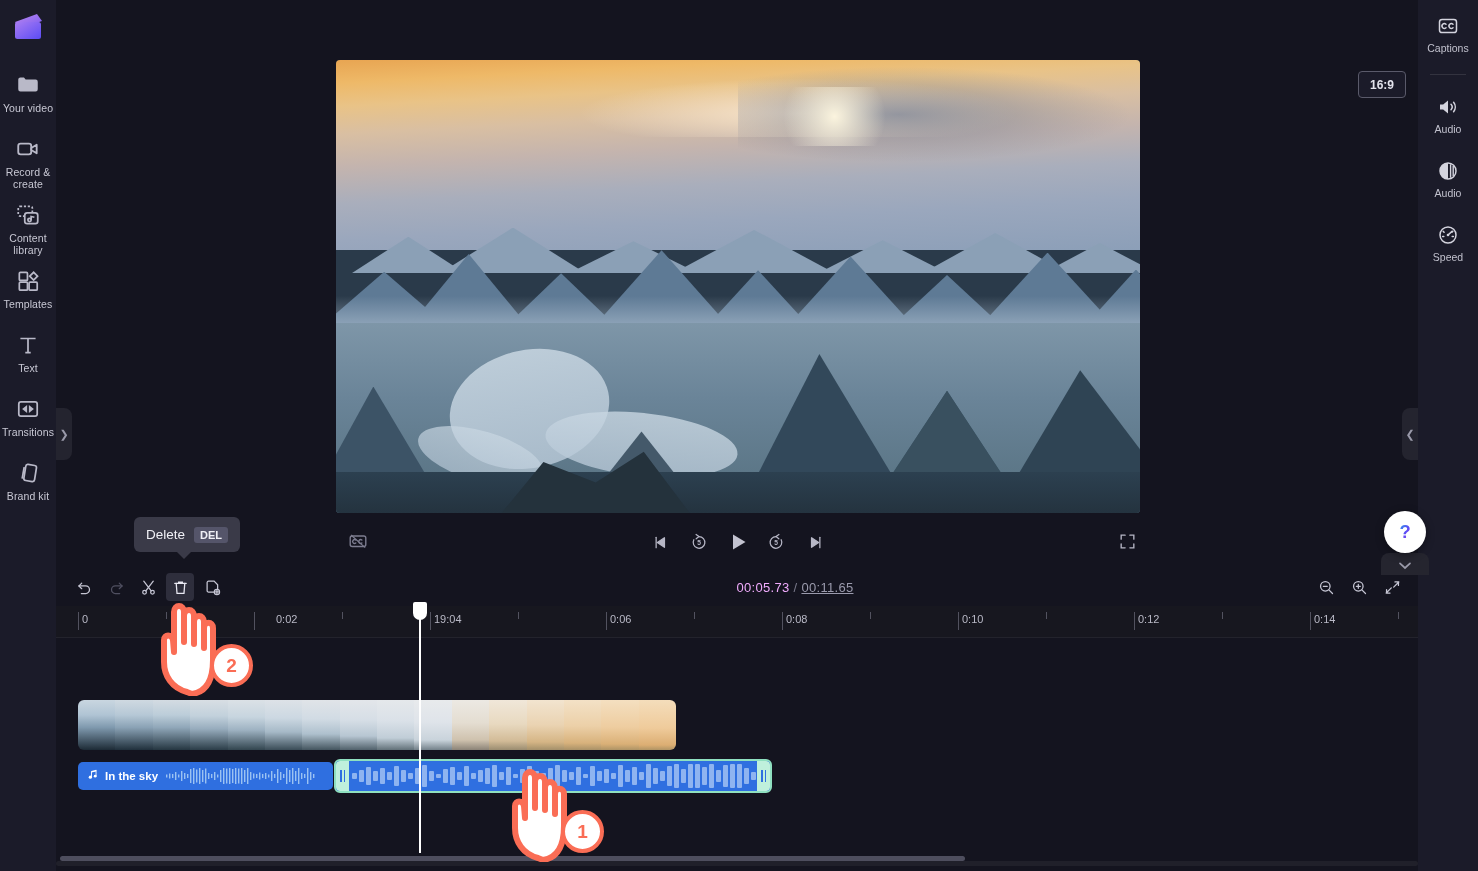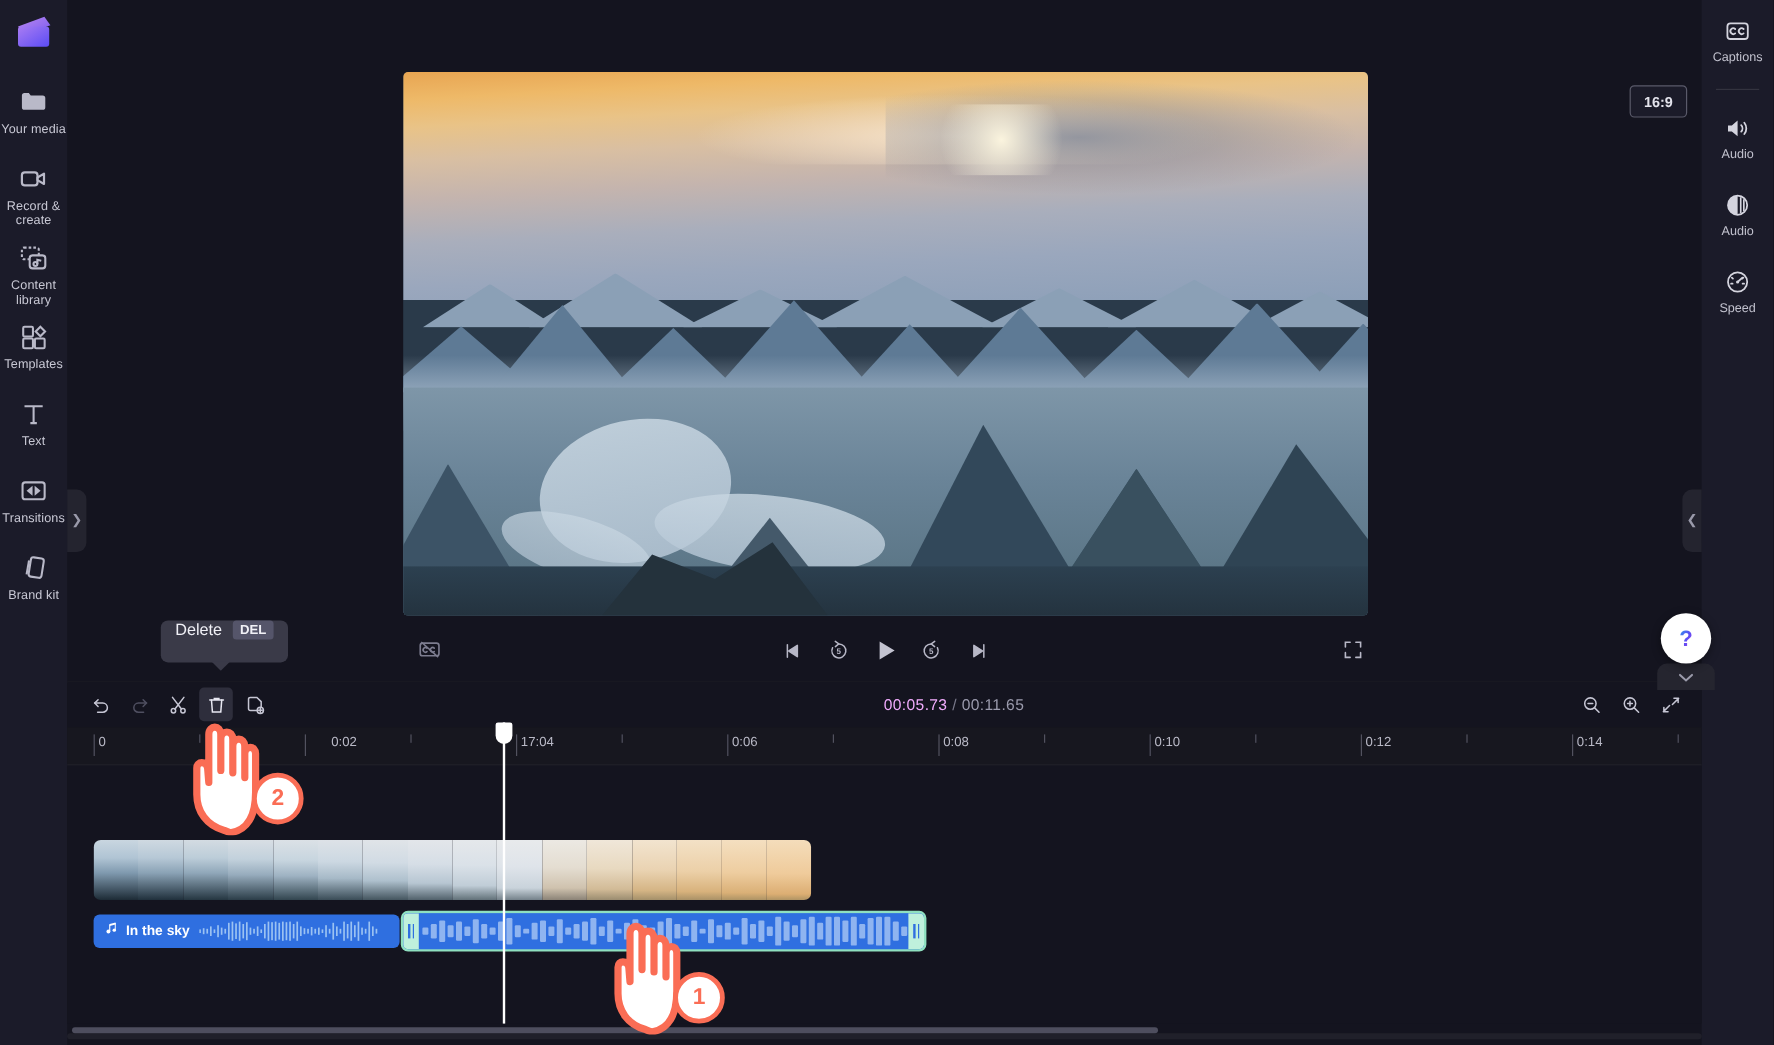--- a/index.html
+++ b/index.html
@@ -140,21 +140,21 @@
   .tl-divider { position: absolute; left: 56px; top: 568px; width: 1362px; height: 1px; background: #26262f; }
   .tb-btn { position: absolute; top: 5px; width: 28px; height: 28px; display: flex; align-items: center; justify-content: center; cursor: pointer; border-radius: 4px; }
   .tb-active { background: #2e2e3c; }
   .time-disp {
     position: absolute; left: 624px; top: 0; width: 230px; height: 38px;
     display: flex; align-items: center; justify-content: center; gap: 4px;
     font-size: 13px; letter-spacing: .3px;
   }
   .t-cur { color: #f0abfc; }
   .t-sep { color: #7a7a8c; }
-  .t-tot { color: #9a9aac; }
+  .t-tot { color: #9a9aac; text-decoration: underline; }
 
   .ruler { position: absolute; left: 56px; top: 606px; width: 1362px; height: 32px; background: #17171f; border-bottom: 1px solid #23232c; cursor: pointer; }
   .tick { position: absolute; top: 6px; width: 1px; background: #52525f; }
   .tick.maj { height: 18px; }
   .tick.min { height: 7px; top: 6px; }
   .tlab { position: absolute; top: 7px; font-size: 11px; color: #b9b9c6; padding-left: 4px; }
 
   .tracks { position: absolute; left: 56px; top: 638px; width: 1362px; height: 215px; background: #14141f; overflow: hidden; }
   .clip-video {
     position: absolute; left: 22px; top: 62px; width: 598px; height: 50px;
@@ -178,21 +178,21 @@
   .ph-head {
     position: absolute; left: -6px; top: 0; width: 14px; height: 18px;
     background: #ffffff; border-radius: 2px 2px 7px 7px;
   }
   .hscroll { position: absolute; left: 60px; bottom: 5px; width: 905px; height: 5px; background: #4e4e5e; border-radius: 3px; cursor: pointer; }
   .hscroll-track { position: absolute; left: 56px; bottom: 5px; width: 1362px; height: 5px; background: #20202a; border-radius: 3px; }
 
   
   .tooltip {
     position: absolute; left: 134px; top: 517px; height: 35px; background: #3a3a48;
-    border-radius: 6px; display: flex; align-items: flex-start; gap: 9px; padding: 0 12px; z-index: 50;
+    border-radius: 6px; display: flex; align-items: center; gap: 9px; padding: 0 12px; z-index: 50;
   }
   .tt-text { color: #f0f0f6; font-size: 13.5px; }
   .tt-key { background: #55556a; border-radius: 3px; color: #f0f0f6; font-size: 11px; font-weight: bold; padding: 2px 6px; }
   .tt-arrow {
     position: absolute; left: 42px; bottom: -7px; width: 0; height: 0;
     border-left: 8px solid transparent; border-right: 8px solid transparent; border-top: 8px solid #3a3a48;
   }
 
   
   .hand { position: absolute; z-index: 60; }
@@ -225,21 +225,21 @@
         <rect x="4" y="12" width="26" height="17" rx="2.5" fill="url(#lg2)"></rect>
       </svg>
     </div>
 
     <div class="rail-item">
       <span class="rail-ico">
         <svg width="26" height="26" viewBox="0 0 24 24" fill="#b9b9c8">
           <path d="M3 7a2 2 0 0 1 2-2h3.3l1.5 2H19a2 2 0 0 1 2 2v7a2 2 0 0 1-2 2H5a2 2 0 0 1-2-2V7z"></path>
         </svg>
       </span>
-      <span class="rail-lbl">Your media</span>
+      <span class="rail-lbl">Your video</span>
     </div>
 
     <div class="rail-item">
       <span class="rail-ico">
         <svg width="26" height="26" viewBox="0 0 24 24" fill="none" stroke="#b9b9c8" stroke-width="1.7">
           <rect x="3" y="7" width="12" height="10" rx="2.2"></rect>
           <path d="M15 11l5-3v8l-5-3z" stroke-linejoin="round"></path>
         </svg>
       </span>
       <span class="rail-lbl">Record &amp; create</span>
@@ -533,21 +533,21 @@
   </div>
 
   <div class="ruler">
     <div class="tick maj" style="left:22px;"></div>
       <div class="tlab" style="left:22px;">0</div>
     <div class="tick min" style="left:110px;"></div>
     <div class="tick maj" style="left:198px;"></div>
       <div class="tlab" style="left:216px;">0:02</div>
     <div class="tick min" style="left:286px;"></div>
     <div class="tick maj" style="left:374px;"></div>
-      <div class="tlab" style="left:374px;">17:04</div>
+      <div class="tlab" style="left:374px;">19:04</div>
     <div class="tick min" style="left:462px;"></div>
     <div class="tick maj" style="left:550px;"></div>
       <div class="tlab" style="left:550px;">0:06</div>
     <div class="tick min" style="left:638px;"></div>
     <div class="tick maj" style="left:726px;"></div>
       <div class="tlab" style="left:726px;">0:08</div>
     <div class="tick min" style="left:814px;"></div>
     <div class="tick maj" style="left:902px;"></div>
       <div class="tlab" style="left:902px;">0:10</div>
     <div class="tick min" style="left:990px;"></div>

